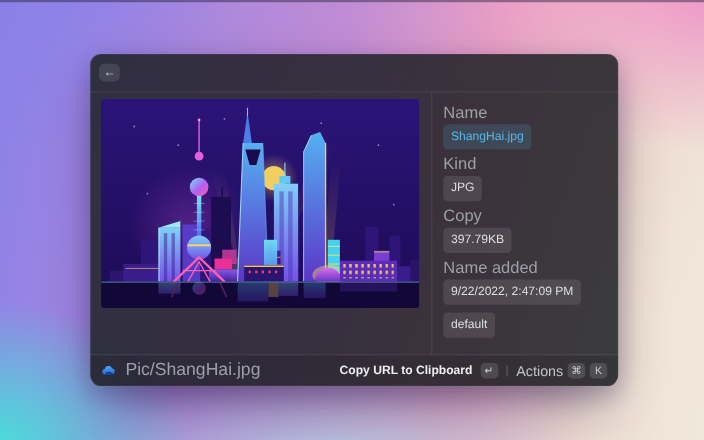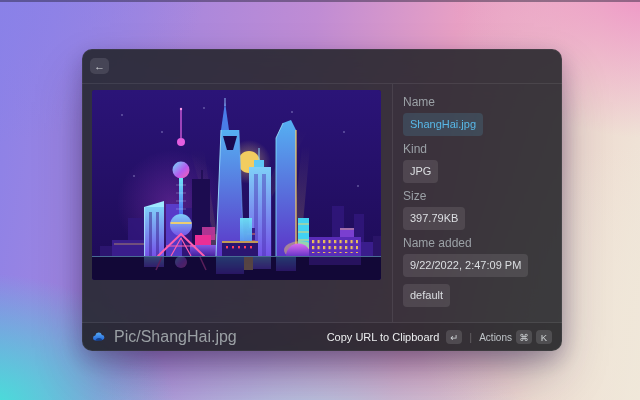--- a/index.html
+++ b/index.html
@@ -44,46 +44,46 @@
   .pane-left { flex:none; width:310px; position:relative; }
   .preview {
     position:absolute; left:10px; top:6px; width:289px; height:190px;
     border-radius:3px; overflow:hidden; background:#221060;
   }
   .preview svg { display:block; width:100%; height:100%; }
   .divider-v { flex:none; width:1px; background:rgba(255,255,255,.08); }
 
   .pane-right { flex:1; padding:12px 10px 0 10px; overflow:hidden; }
   .meta-group { margin-bottom:7px; }
-  .meta-label { display:block; font-size:12px; line-height:13px; color:#9ba1a6; margin-bottom:4px; }
+  .meta-label { display:block; font-size:15px; line-height:13px; color:#9ba1a6; margin-bottom:4px; }
   .tag {
     display:inline-block; font-size:11px; line-height:15px; padding:4px 7px;
     border-radius:4px; background:rgba(255,255,255,.10); color:#dcdfe2;
     white-space:nowrap;
   }
   .tag-name { background:rgba(88,184,232,.16); color:#58b8e8; }
 
   .action-bar {
     flex:none; height:28px; display:flex; align-items:center;
     padding:0 10px; background:rgba(0,0,0,.10);
   }
   .cloud-icon { width:14px; height:14px; flex:none; }
   .file-path { margin-left:8px; font-size:16px; color:#9aa0a4; }
   .spacer { flex:1; }
   .primary-action { display:flex; align-items:center; cursor:default; }
-  .primary-label { font-size:11px; font-weight:400; color:#eceeef;text-align:right; }
+  .primary-label { font-size:11px; font-weight:700; color:#eceeef;text-align:right; }
   .key {
     min-width:16px; height:14px; padding:0 3px; border-radius:4px;
     background:rgba(255,255,255,.13); color:#ced2d5;
     font-size:9.5px; display:flex; align-items:center; justify-content:center;
   }
   .primary-action .key { margin-left:7px; }
   .bar-sep { margin:0 7px; color:rgba(255,255,255,.22); font-size:11px; }
   .actions-btn { display:flex; align-items:center; cursor:default; }
-  .actions-label { font-size:10px; color:#c0c5c9;text-align:right; }
+  .actions-label { font-size:13px; color:#c0c5c9;text-align:right; }
   .actions-btn .key { margin-left:4px; }
 </style>
 </head>
 <body>
 
 <div class="stage">
   <div class="top-edge"></div>
 
   <div class="window">
 
@@ -295,21 +295,21 @@
       <div class="pane-right">
         <div class="meta-group">
           <span class="meta-label">Name</span>
           <span class="tag tag-name">ShangHai.jpg</span>
         </div>
         <div class="meta-group">
           <span class="meta-label">Kind</span>
           <span class="tag">JPG</span>
         </div>
         <div class="meta-group">
-          <span class="meta-label">Size</span>
+          <span class="meta-label">Copy</span>
           <span class="tag">397.79KB</span>
         </div>
         <div class="meta-group">
           <span class="meta-label">Name added</span>
           <span class="tag">9/22/2022, 2:47:09 PM</span>
         </div>
         <div class="meta-group">
           <span class="tag">default</span>
         </div>
       </div>

